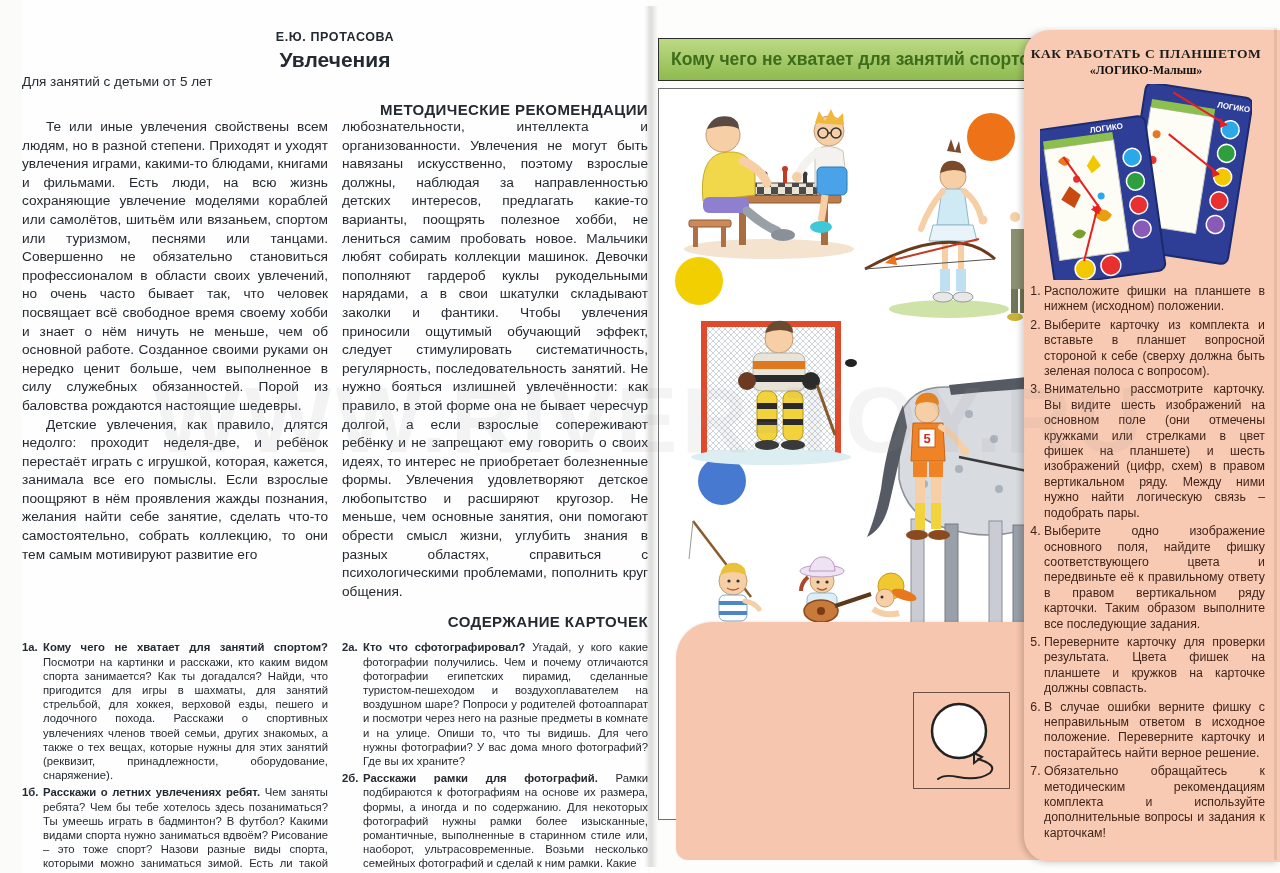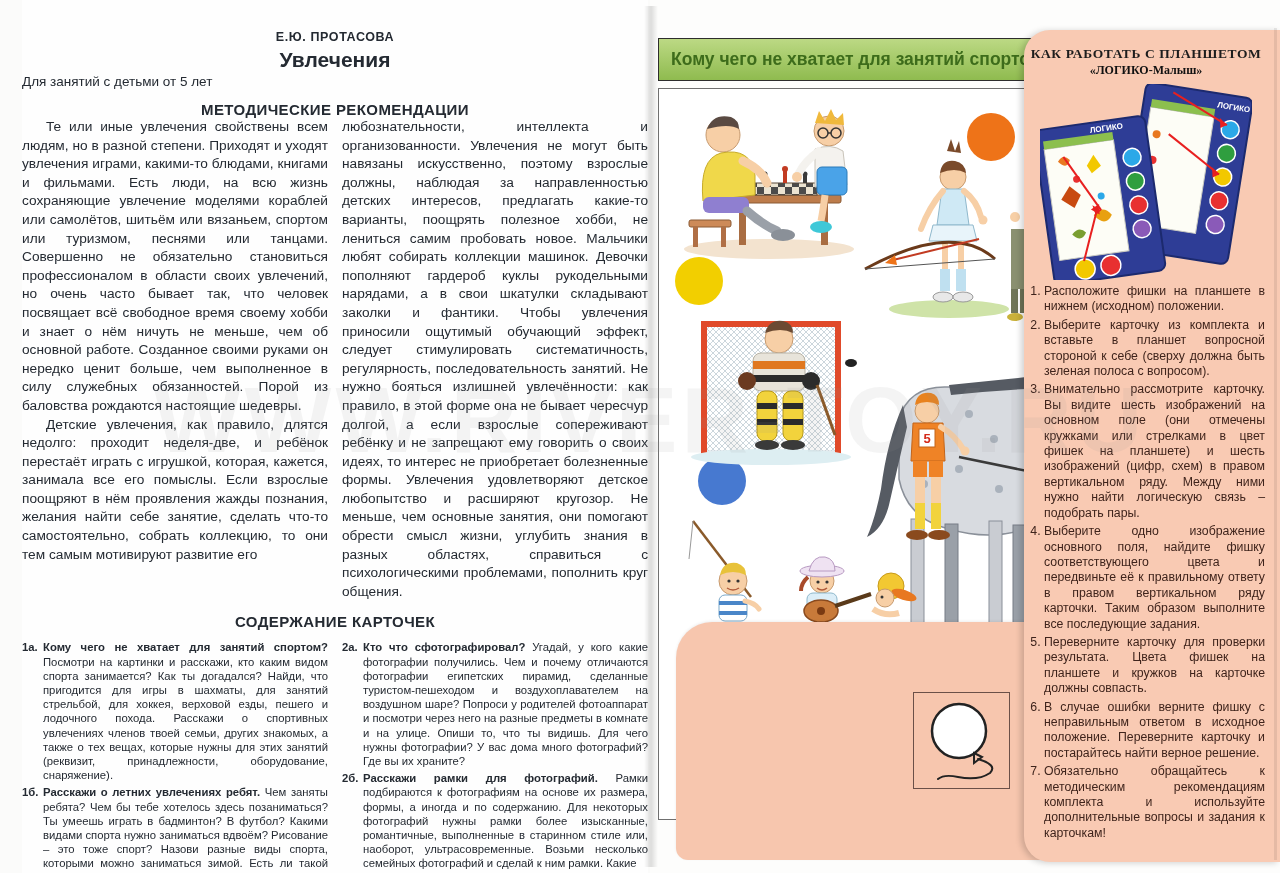--- a/index.html
+++ b/index.html
@@ -6,21 +6,21 @@
   body{
     width:1280px;height:873px;position:relative;overflow:hidden;
     background:#fbfbfa;color:#242a32;
     font-family:"Liberation Sans","DejaVu Sans",sans-serif;
   }
   
   .left-page{position:absolute;left:22px;top:0;width:626px;height:873px;padding-top:30px;background:#fefefe;}
   .author{ text-align:center;font-size:12.5px;font-weight:bold;letter-spacing:.6px;}
   .doc-title{text-align:center;font-size:21px;font-weight:bold;margin-top:4px;}
   .doc-subtitle{text-align:left;font-size:13.5px;margin-top:2px;}
-  .sec-heading{text-align:center;font-size:15px;font-weight:bold;letter-spacing:.4px;margin-top:12px;}
+  .sec-heading{text-align:right;font-size:15px;font-weight:bold;letter-spacing:.4px;margin-top:12px;}
   .sec-subheading{text-align:center;font-size:12.5px;font-weight:bold;letter-spacing:.3px;margin-top:2px;}
   .cols{display:flex;gap:14px;margin-top:0;}
   .col{flex:1;min-width:0;}
   .body-p{margin:0;font-size:13.7px;line-height:18.6px;text-align:justify;}
   .body-p.indent{text-indent:24px;}
   .items-cols{margin-top:10px;}
   .item{display:flex;margin-bottom:3px;font-size:11.3px;line-height:14.2px;}
   .item-num{font-weight:bold;flex:0 0 21px;}
   .item-body{flex:1;text-align:justify;}
   .item-body b{font-weight:bold;}

